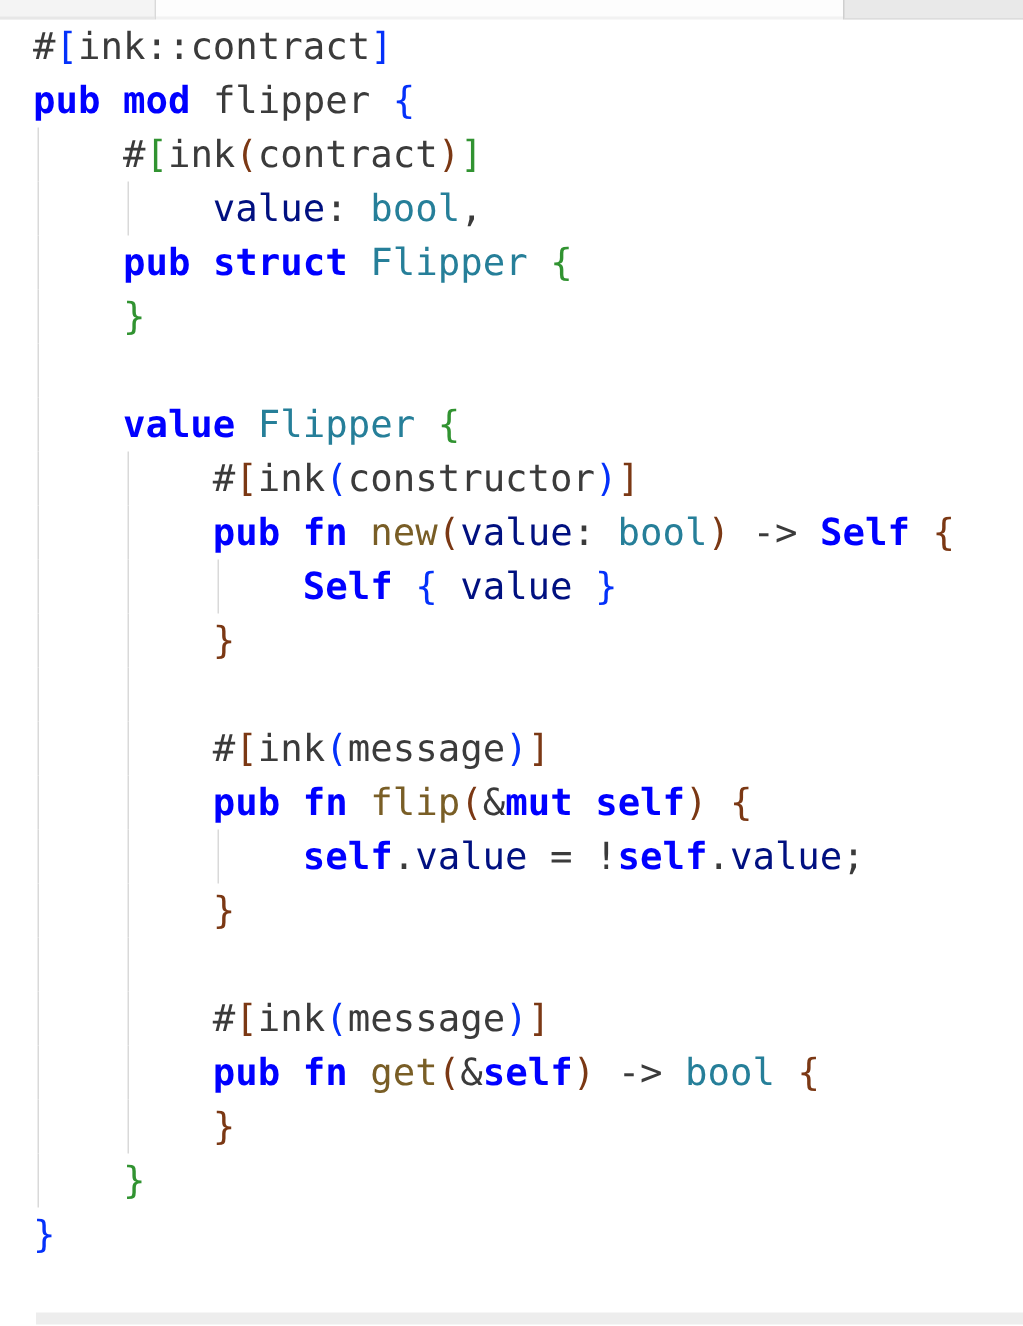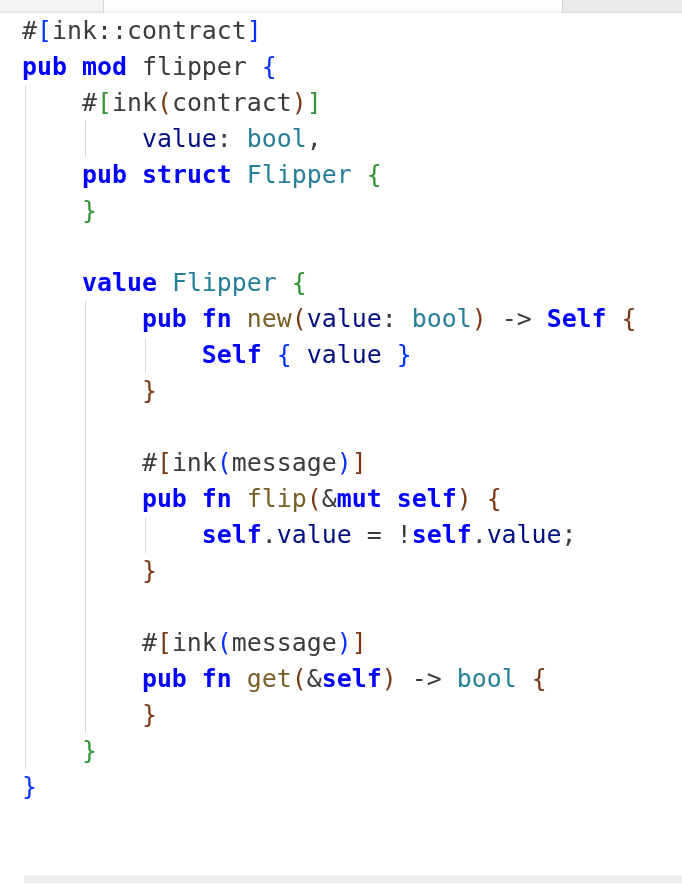--- a/index.html
+++ b/index.html
@@ -46,20 +46,21 @@
 
 <div class="editor">
     <div class="code-line"><span class="tok tok-plain">#</span><span class="tok tok-b1">[</span><span class="tok tok-plain">ink::contract</span><span class="tok tok-b1">]</span></div>
     <div class="code-line"><span class="tok tok-kw">pub</span><span class="tok tok-plain"> </span><span class="tok tok-kw">mod</span><span class="tok tok-plain"> flipper </span><span class="tok tok-b1">{</span></div>
     <div class="code-line"><span class="guide" style="left: 25px;"></span><span class="tok tok-plain">    #</span><span class="tok tok-b2">[</span><span class="tok tok-plain">ink</span><span class="tok tok-b3">(</span><span class="tok tok-plain">contract</span><span class="tok tok-b3">)</span><span class="tok tok-b2">]</span></div>
     <div class="code-line"><span class="guide" style="left: 25px;"></span><span class="guide" style="left: 85px;"></span><span class="tok tok-plain">        </span><span class="tok tok-var">value</span><span class="tok tok-plain">: </span><span class="tok tok-type">bool</span><span class="tok tok-plain">,</span></div>
     <div class="code-line"><span class="guide" style="left: 25px;"></span><span class="tok tok-plain">    </span><span class="tok tok-kw">pub</span><span class="tok tok-plain"> </span><span class="tok tok-kw">struct</span><span class="tok tok-plain"> </span><span class="tok tok-type">Flipper</span><span class="tok tok-plain"> </span><span class="tok tok-b2">{</span></div>
     <div class="code-line"><span class="guide" style="left: 25px;"></span><span class="tok tok-plain">    </span><span class="tok tok-b2">}</span></div>
     <div class="code-line"><span class="guide" style="left: 25px;"></span></div>
     <div class="code-line"><span class="guide" style="left: 25px;"></span><span class="tok tok-plain">    </span><span class="tok tok-kw">value</span><span class="tok tok-plain"> </span><span class="tok tok-type">Flipper</span><span class="tok tok-plain"> </span><span class="tok tok-b2">{</span></div>
+    <div class="code-line"><span class="guide" style="left: 25px;"></span><span class="guide" style="left: 85px;"></span><span class="tok tok-plain">        #</span><span class="tok tok-b3">[</span><span class="tok tok-plain">ink</span><span class="tok tok-b1">(</span><span class="tok tok-plain">constructor</span><span class="tok tok-b1">)</span><span class="tok tok-b3">]</span></div>
     <div class="code-line"><span class="guide" style="left: 25px;"></span><span class="guide" style="left: 85px;"></span><span class="tok tok-plain">        </span><span class="tok tok-kw">pub</span><span class="tok tok-plain"> </span><span class="tok tok-kw">fn</span><span class="tok tok-plain"> </span><span class="tok tok-fn">new</span><span class="tok tok-b3">(</span><span class="tok tok-var">value</span><span class="tok tok-plain">: </span><span class="tok tok-type">bool</span><span class="tok tok-b3">)</span><span class="tok tok-plain"> -&gt; </span><span class="tok tok-kw">Self</span><span class="tok tok-plain"> </span><span class="tok tok-b3">{</span></div>
     <div class="code-line"><span class="guide" style="left: 25px;"></span><span class="guide" style="left: 85px;"></span><span class="guide" style="left: 145px;"></span><span class="tok tok-plain">            </span><span class="tok tok-kw">Self</span><span class="tok tok-plain"> </span><span class="tok tok-b1">{</span><span class="tok tok-plain"> </span><span class="tok tok-var">value</span><span class="tok tok-plain"> </span><span class="tok tok-b1">}</span></div>
     <div class="code-line"><span class="guide" style="left: 25px;"></span><span class="guide" style="left: 85px;"></span><span class="tok tok-plain">        </span><span class="tok tok-b3">}</span></div>
     <div class="code-line"><span class="guide" style="left: 25px;"></span><span class="guide" style="left: 85px;"></span></div>
     <div class="code-line"><span class="guide" style="left: 25px;"></span><span class="guide" style="left: 85px;"></span><span class="tok tok-plain">        #</span><span class="tok tok-b3">[</span><span class="tok tok-plain">ink</span><span class="tok tok-b1">(</span><span class="tok tok-plain">message</span><span class="tok tok-b1">)</span><span class="tok tok-b3">]</span></div>
     <div class="code-line"><span class="guide" style="left: 25px;"></span><span class="guide" style="left: 85px;"></span><span class="tok tok-plain">        </span><span class="tok tok-kw">pub</span><span class="tok tok-plain"> </span><span class="tok tok-kw">fn</span><span class="tok tok-plain"> </span><span class="tok tok-fn">flip</span><span class="tok tok-b3">(</span><span class="tok tok-plain">&amp;</span><span class="tok tok-kw">mut</span><span class="tok tok-plain"> </span><span class="tok tok-kw">self</span><span class="tok tok-b3">)</span><span class="tok tok-plain"> </span><span class="tok tok-b3">{</span></div>
     <div class="code-line"><span class="guide" style="left: 25px;"></span><span class="guide" style="left: 85px;"></span><span class="guide" style="left: 145px;"></span><span class="tok tok-plain">            </span><span class="tok tok-kw">self</span><span class="tok tok-plain">.</span><span class="tok tok-var">value</span><span class="tok tok-plain"> = !</span><span class="tok tok-kw">self</span><span class="tok tok-plain">.</span><span class="tok tok-var">value</span><span class="tok tok-plain">;</span></div>
     <div class="code-line"><span class="guide" style="left: 25px;"></span><span class="guide" style="left: 85px;"></span><span class="tok tok-plain">        </span><span class="tok tok-b3">}</span></div>
     <div class="code-line"><span class="guide" style="left: 25px;"></span><span class="guide" style="left: 85px;"></span></div>
     <div class="code-line"><span class="guide" style="left: 25px;"></span><span class="guide" style="left: 85px;"></span><span class="tok tok-plain">        #</span><span class="tok tok-b3">[</span><span class="tok tok-plain">ink</span><span class="tok tok-b1">(</span><span class="tok tok-plain">message</span><span class="tok tok-b1">)</span><span class="tok tok-b3">]</span></div>

